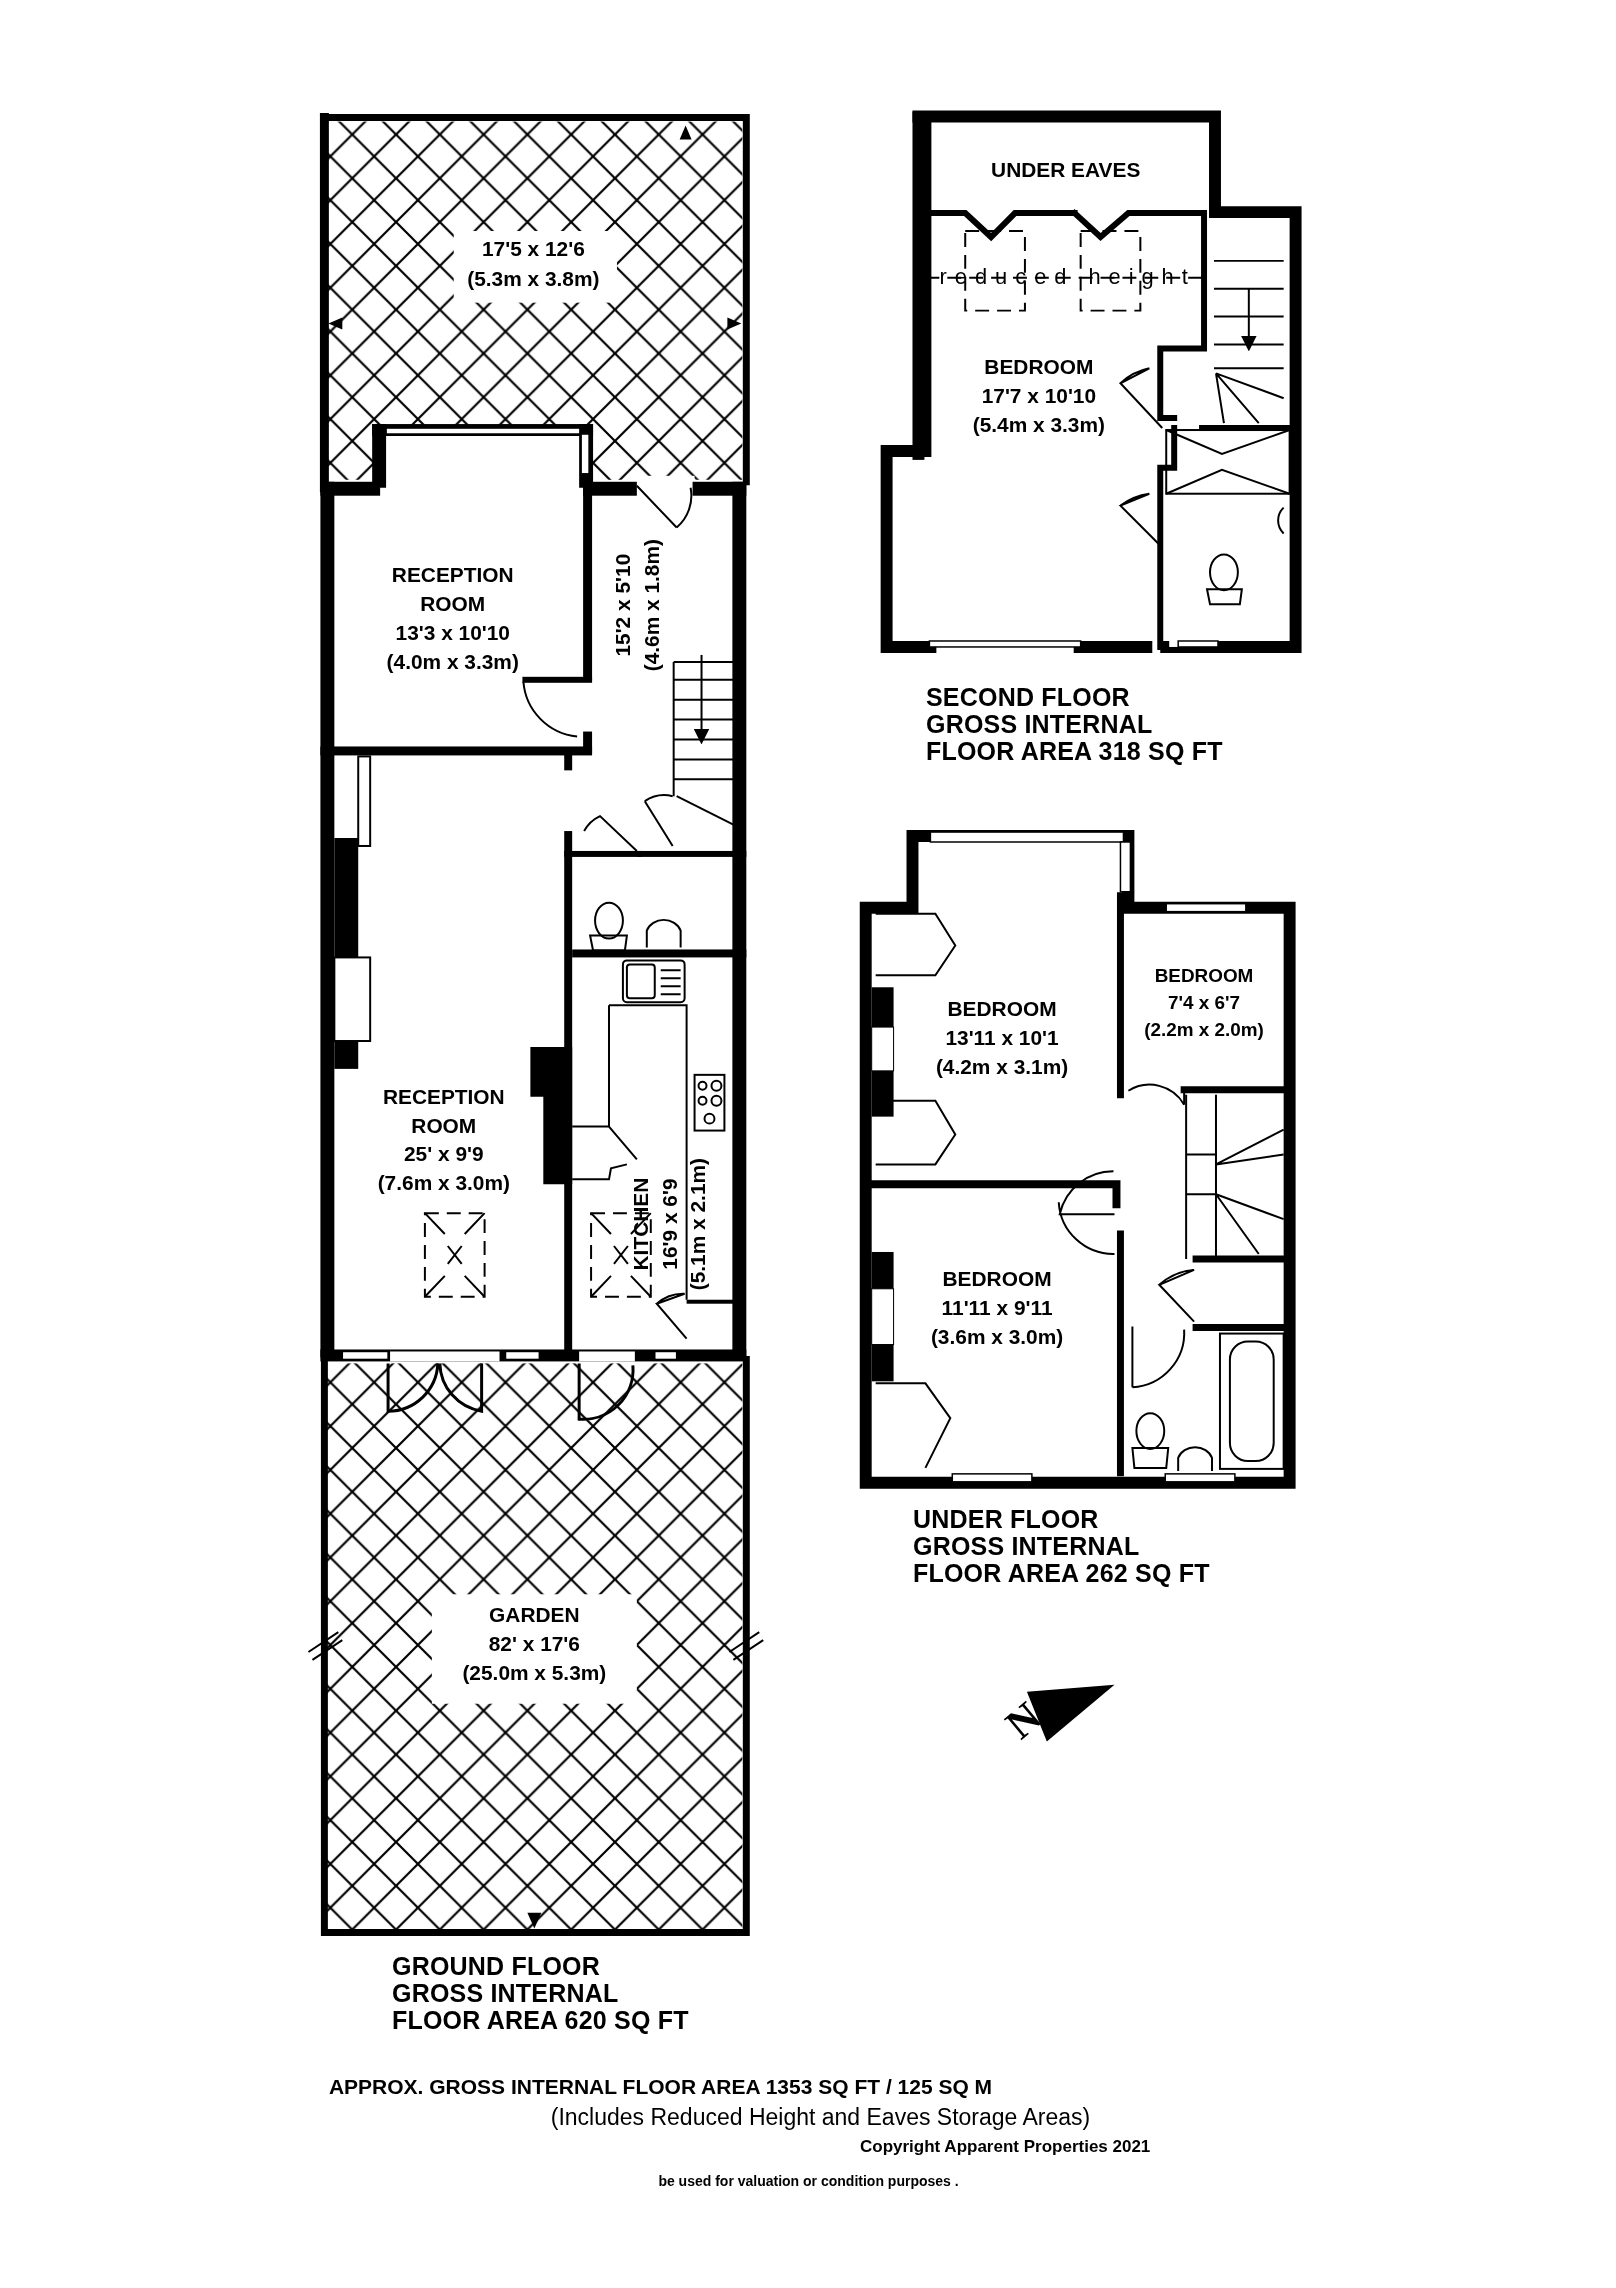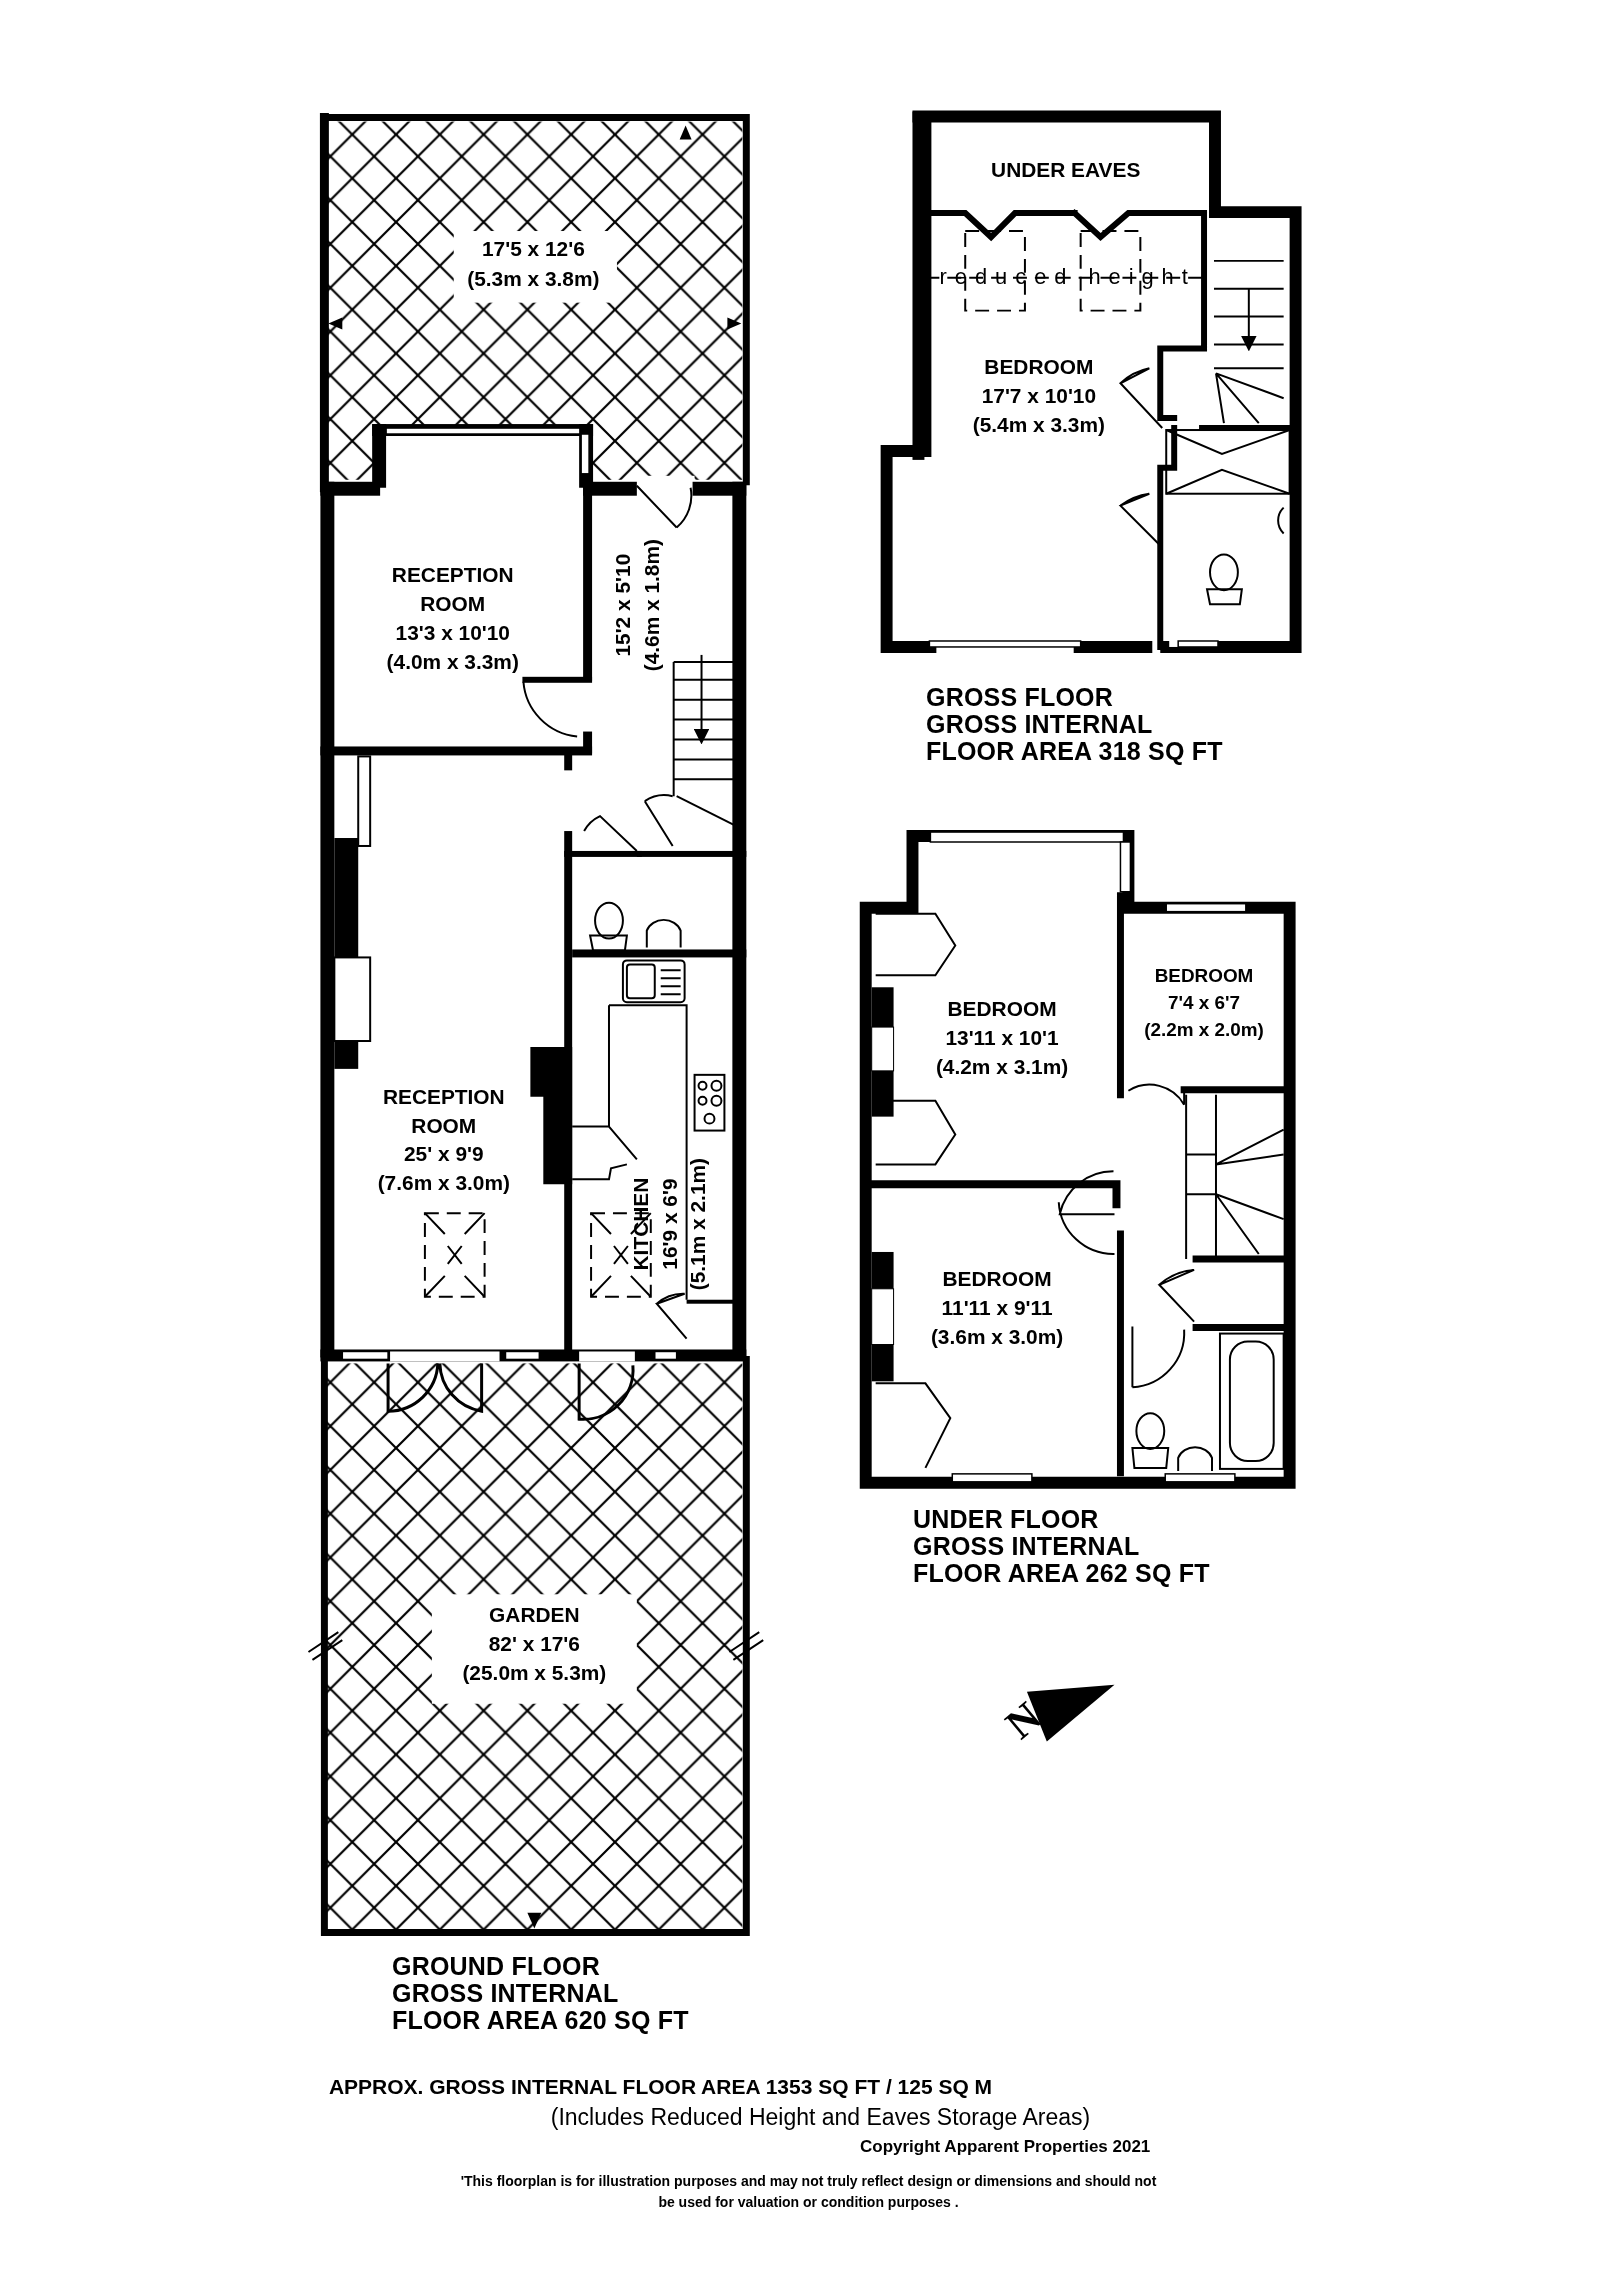--- a/index.html
+++ b/index.html
@@ -283,30 +283,29 @@
     <text x="1018" y="1752" font-size="42" font-weight="bold" font-family="Liberation Serif, DejaVu Serif, serif" transform="rotate(-40 1018 1740)">N</text>
   </g>
 </svg>
 
 <div class="floor-caption" style="left:392px; top:1953px;">
   <div>GROUND FLOOR</div>
   <div>GROSS INTERNAL</div>
   <div>FLOOR AREA 620 SQ FT</div>
 </div>
 <div class="floor-caption" style="left:926px; top:684px;">
-  <div>GROSS FLOOR</div>
+  <div>SECOND FLOOR</div>
   <div>GROSS INTERNAL</div>
   <div>FLOOR AREA 318 SQ FT</div>
 </div>
 <div class="floor-caption" style="left:913px; top:1506px;">
   <div>UNDER FLOOR</div>
   <div>GROSS INTERNAL</div>
   <div>FLOOR AREA 262 SQ FT</div>
 </div>
 
 <div class="footer-main">APPROX. GROSS INTERNAL FLOOR AREA 1353 SQ FT / 125 SQ M</div>
 <div class="footer-sub">(Includes Reduced Height and Eaves Storage Areas)</div>
 <div class="footer-copy">Copyright Apparent Properties 2021</div>
 <div class="footer-disc">
-  <div>'This floorplan is for illustration purposes and may not truly reflect design or dimensions and should not</div>
   <div>be used for valuation or condition purposes  .</div>
 </div>
 
 
 </body></html>

